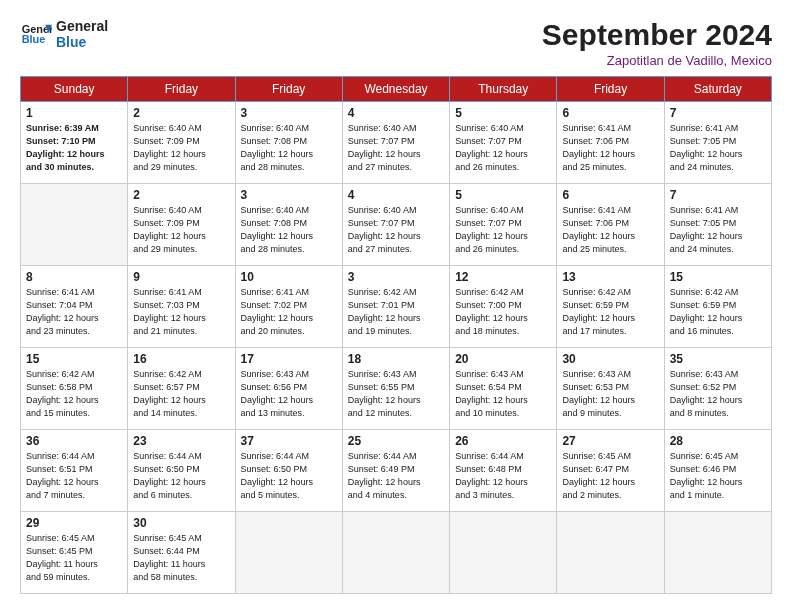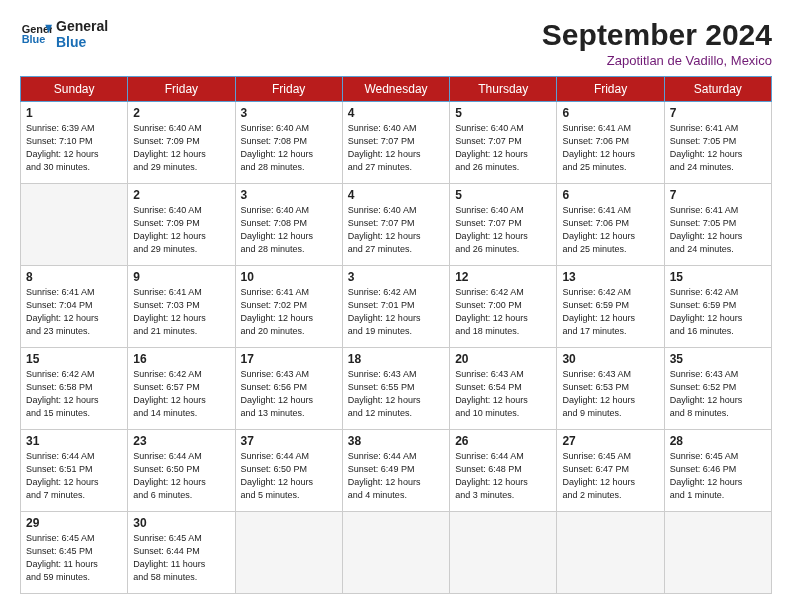--- a/index.html
+++ b/index.html
@@ -114,21 +114,21 @@
           <th>Wednesday</th>
           <th>Thursday</th>
           <th>Friday</th>
           <th>Saturday</th>
         </tr>
     </thead>
     <tbody id="cal-body">
     <tr>
           <td>
             <span class="day-num">1</span>
-            <div class="day-info" style="white-space: pre-line;">Sunrise: 6:39 AM
+            <div class="day-info" style="white-space: pre-line; font-weight: bold;">Sunrise: 6:39 AM
 Sunset: 7:10 PM
 Daylight: 12 hours
 and 30 minutes.</div>
           </td>
           <td>
             <span class="day-num">2</span>
             <div class="day-info" style="white-space: pre-line;">Sunrise: 6:40 AM
 Sunset: 7:09 PM
 Daylight: 12 hours
 and 29 minutes.</div>
@@ -311,42 +311,42 @@
           <td>
             <span class="day-num">35</span>
             <div class="day-info" style="white-space: pre-line;">Sunrise: 6:43 AM
 Sunset: 6:52 PM
 Daylight: 12 hours
 and 8 minutes.</div>
           </td>
         </tr>
         <tr>
           <td>
-            <span class="day-num">31</span>
+            <span class="day-num">36</span>
             <div class="day-info" style="white-space: pre-line;">Sunrise: 6:44 AM
 Sunset: 6:51 PM
 Daylight: 12 hours
 and 7 minutes.</div>
           </td>
           <td>
             <span class="day-num">23</span>
             <div class="day-info" style="white-space: pre-line;">Sunrise: 6:44 AM
 Sunset: 6:50 PM
 Daylight: 12 hours
 and 6 minutes.</div>
           </td>
           <td>
             <span class="day-num">37</span>
             <div class="day-info" style="white-space: pre-line;">Sunrise: 6:44 AM
 Sunset: 6:50 PM
 Daylight: 12 hours
 and 5 minutes.</div>
           </td>
           <td>
-            <span class="day-num">38</span>
+            <span class="day-num">25</span>
             <div class="day-info" style="white-space: pre-line;">Sunrise: 6:44 AM
 Sunset: 6:49 PM
 Daylight: 12 hours
 and 4 minutes.</div>
           </td>
           <td>
             <span class="day-num">26</span>
             <div class="day-info" style="white-space: pre-line;">Sunrise: 6:44 AM
 Sunset: 6:48 PM
 Daylight: 12 hours

